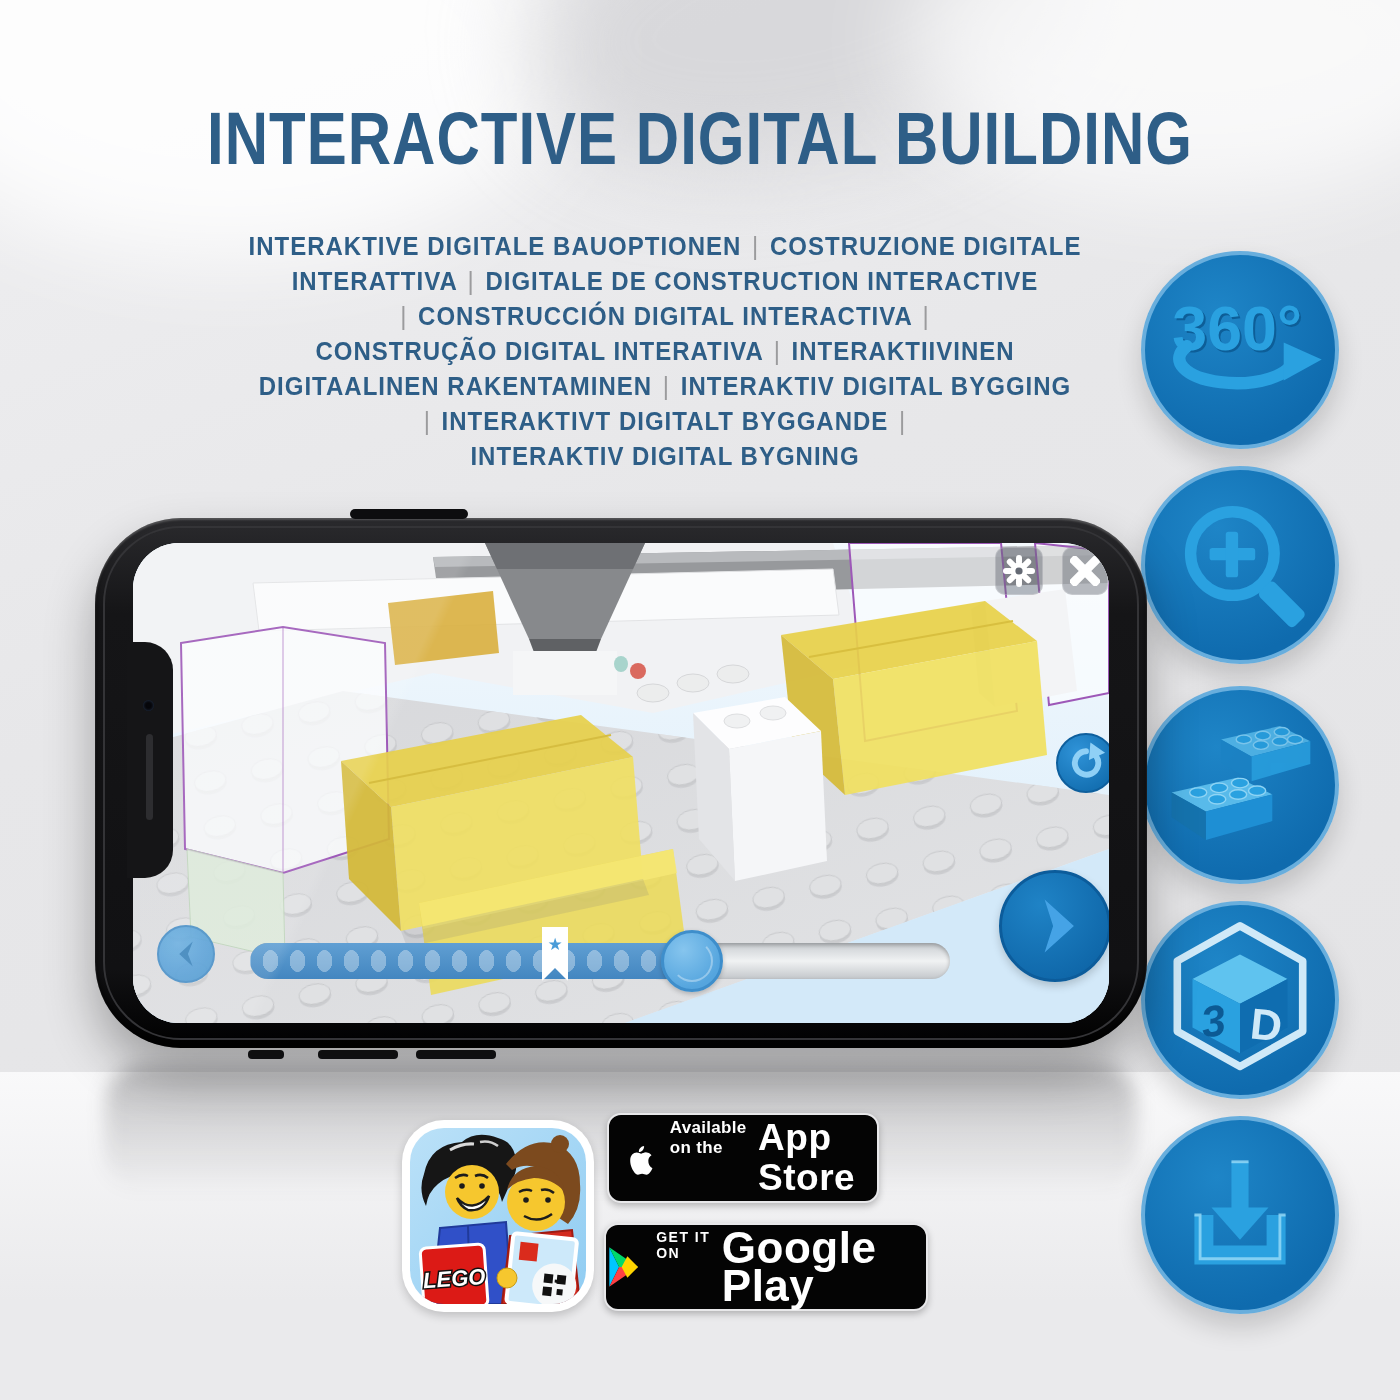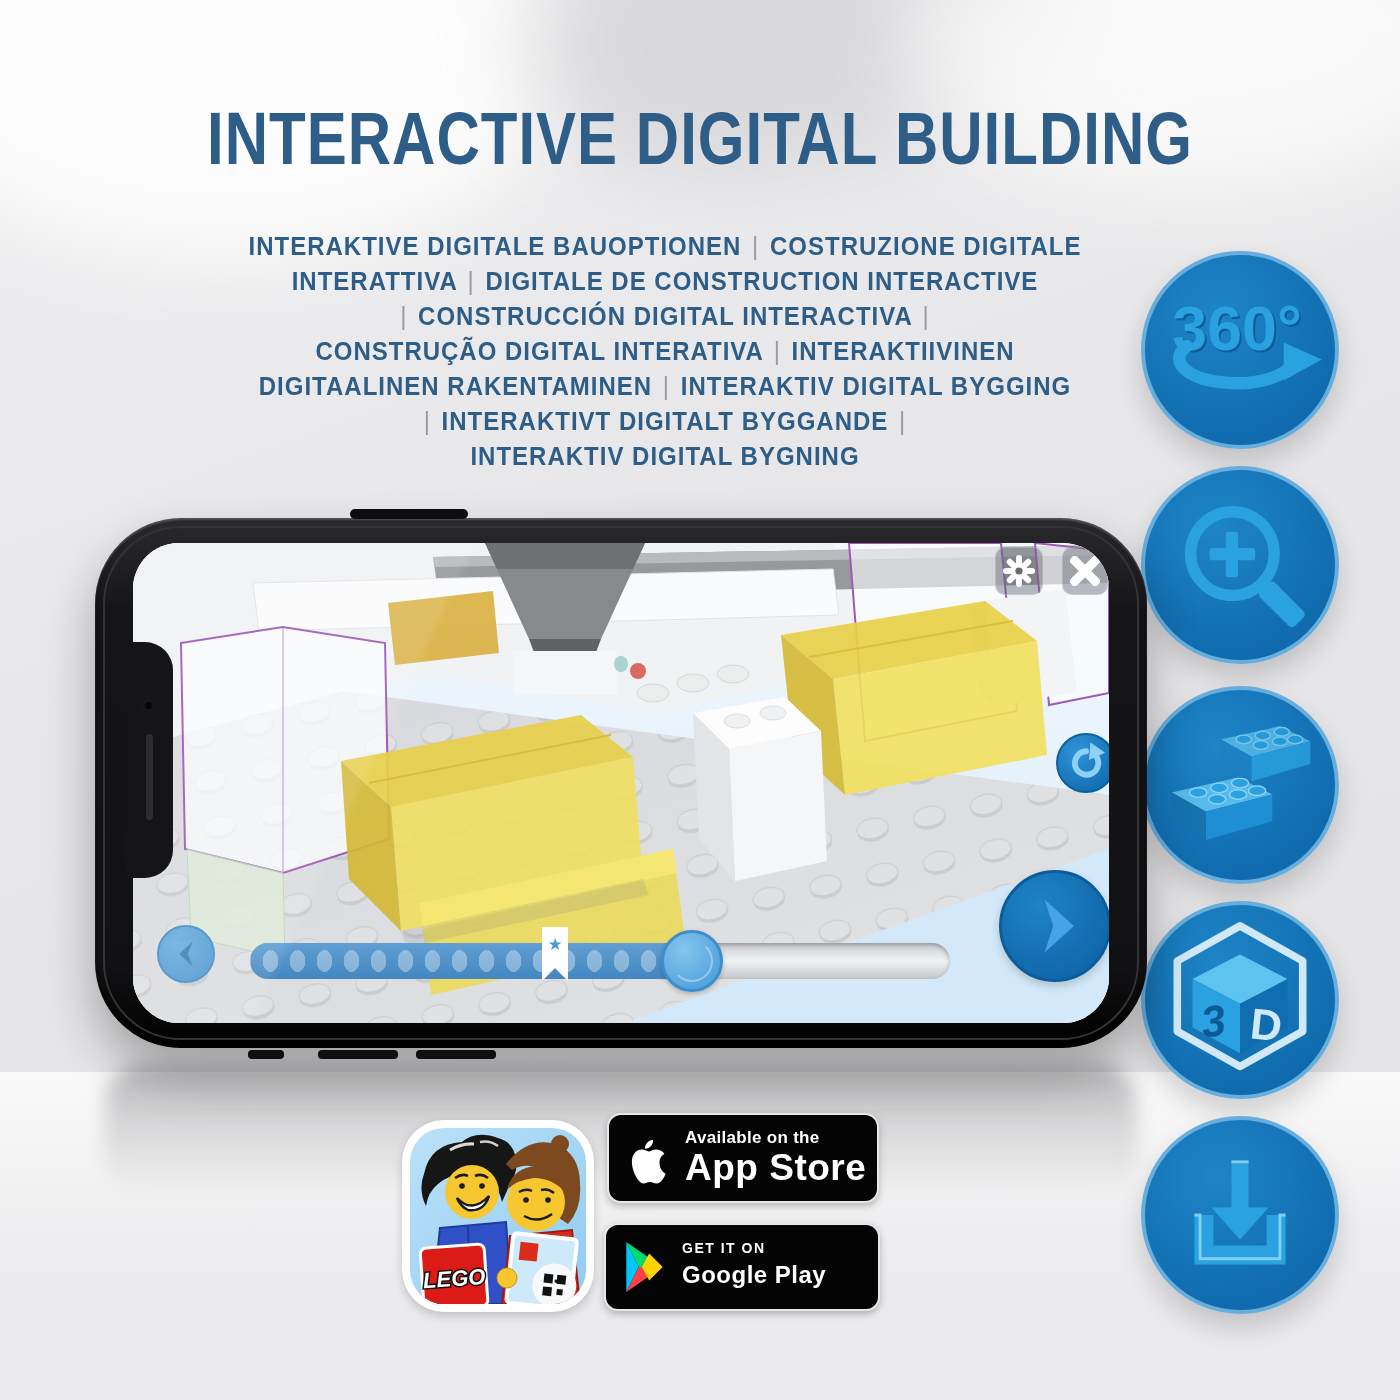--- a/index.html
+++ b/index.html
@@ -93,26 +93,26 @@
     border:2px solid rgba(255,255,255,.35); border-top-color:transparent; border-left-color:transparent; }
 
   
   .app-icon { position:absolute; left:402px; top:1120px; width:192px; height:192px;
     background:#fff; border-radius:42px; padding:8px; box-shadow:0 4px 10px rgba(0,0,0,.18); z-index:4; }
   .app-icon svg { border-radius:34px; display:block; }
 
   .badge { position:absolute; background:#040404; border:2px solid #e8e8ea; border-radius:14px;
     display:flex; align-items:center; box-shadow:0 3px 7px rgba(0,0,0,.25); z-index:4; }
   .badge-as { left:607px; top:1113px; width:272px; height:90px; padding-left:18px; }
-  .badge-gp { left:604px; top:1223px; width:276px; height:88px; padding-left:16px; }
-  .badge .txt { display:flex; flex-direction:column; justify-content:center; margin-left:14px; color:#fff; }
+  .badge-gp { left:604px; top:1223px; width:324px; height:88px; }
+  .badge .txt { display:flex; flex-direction:row; justify-content:center; margin-left:14px; color:#fff; }
   .badge-as .l1 { font-size:17px; letter-spacing:.3px; font-weight:600; }
   .badge-as .l2 { font-size:37px; font-weight:600; letter-spacing:.5px; margin-top:0; line-height:40px; }
   .badge-gp .l1 { font-size:14px; letter-spacing:1.5px; font-weight:600; }
-  .badge-gp .l2 { font-size:24px; font-weight:600; letter-spacing:.5px; line-height:38px; }
+  .badge-gp .l2 { font-size:44px; font-weight:600; letter-spacing:.5px; line-height:38px; }
 </style>
 </head>
 <body>
 
 <div class="bg-sheen sheen-a"></div>
 <div class="bg-sheen sheen-b"></div>
 <div class="bg-sheen sheen-c"></div>
 <div class="floor"></div>
 <div class="phone-reflection"></div>
 

